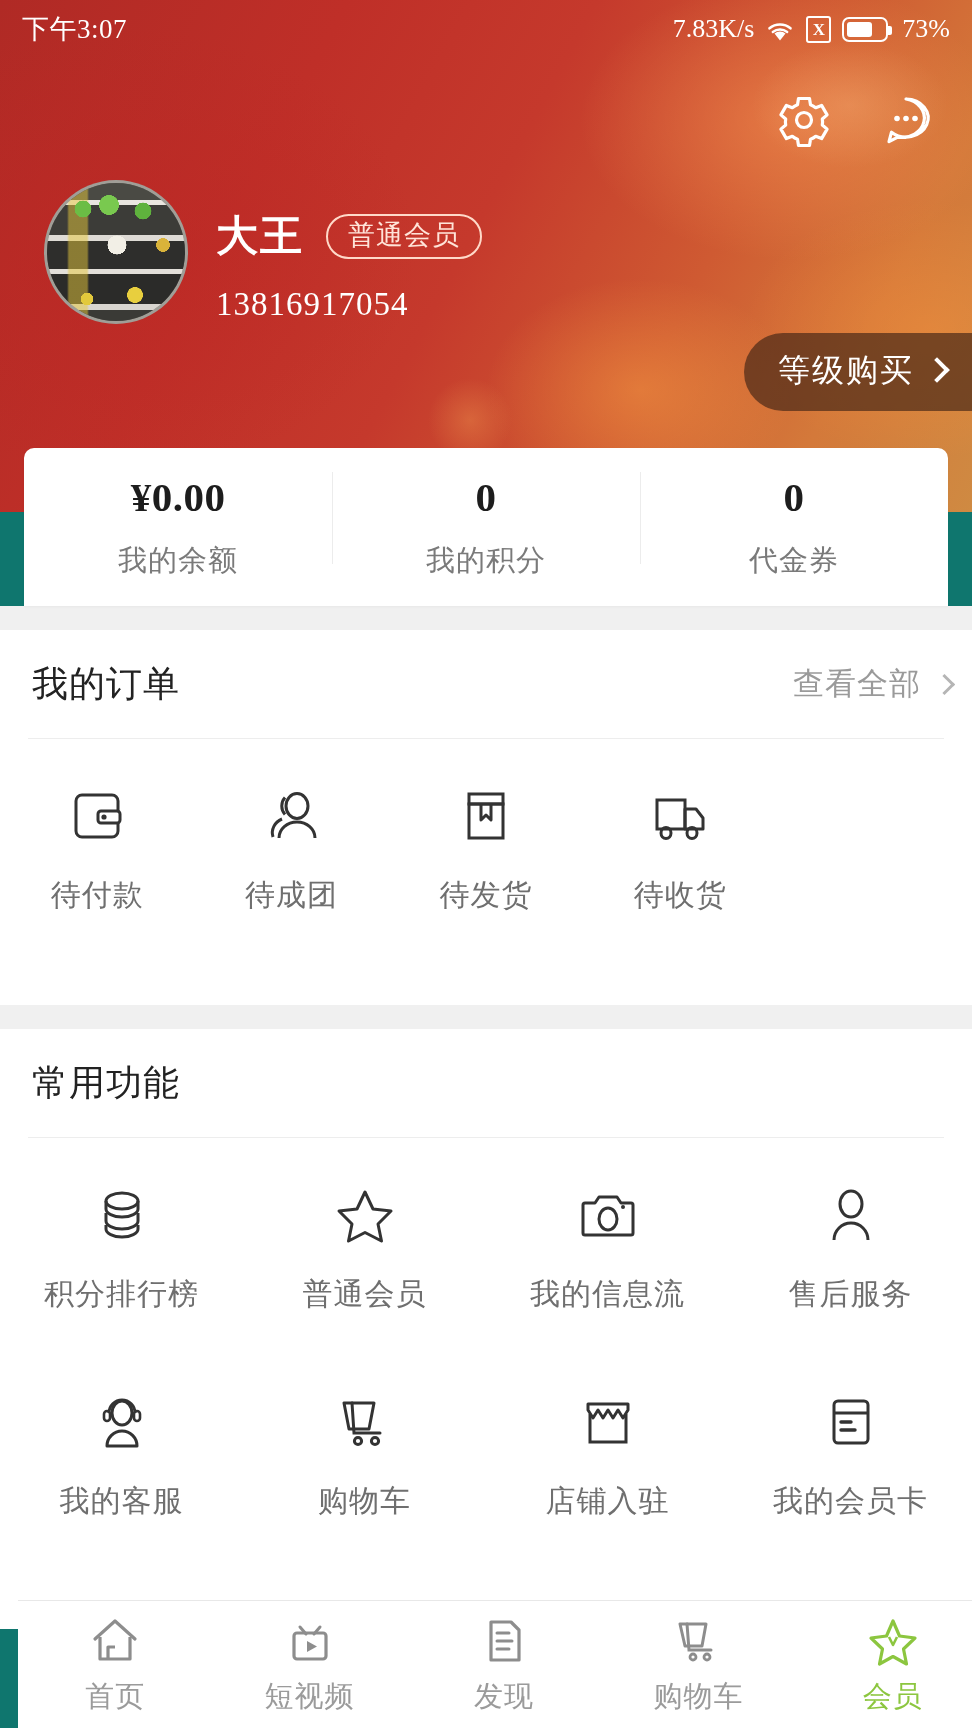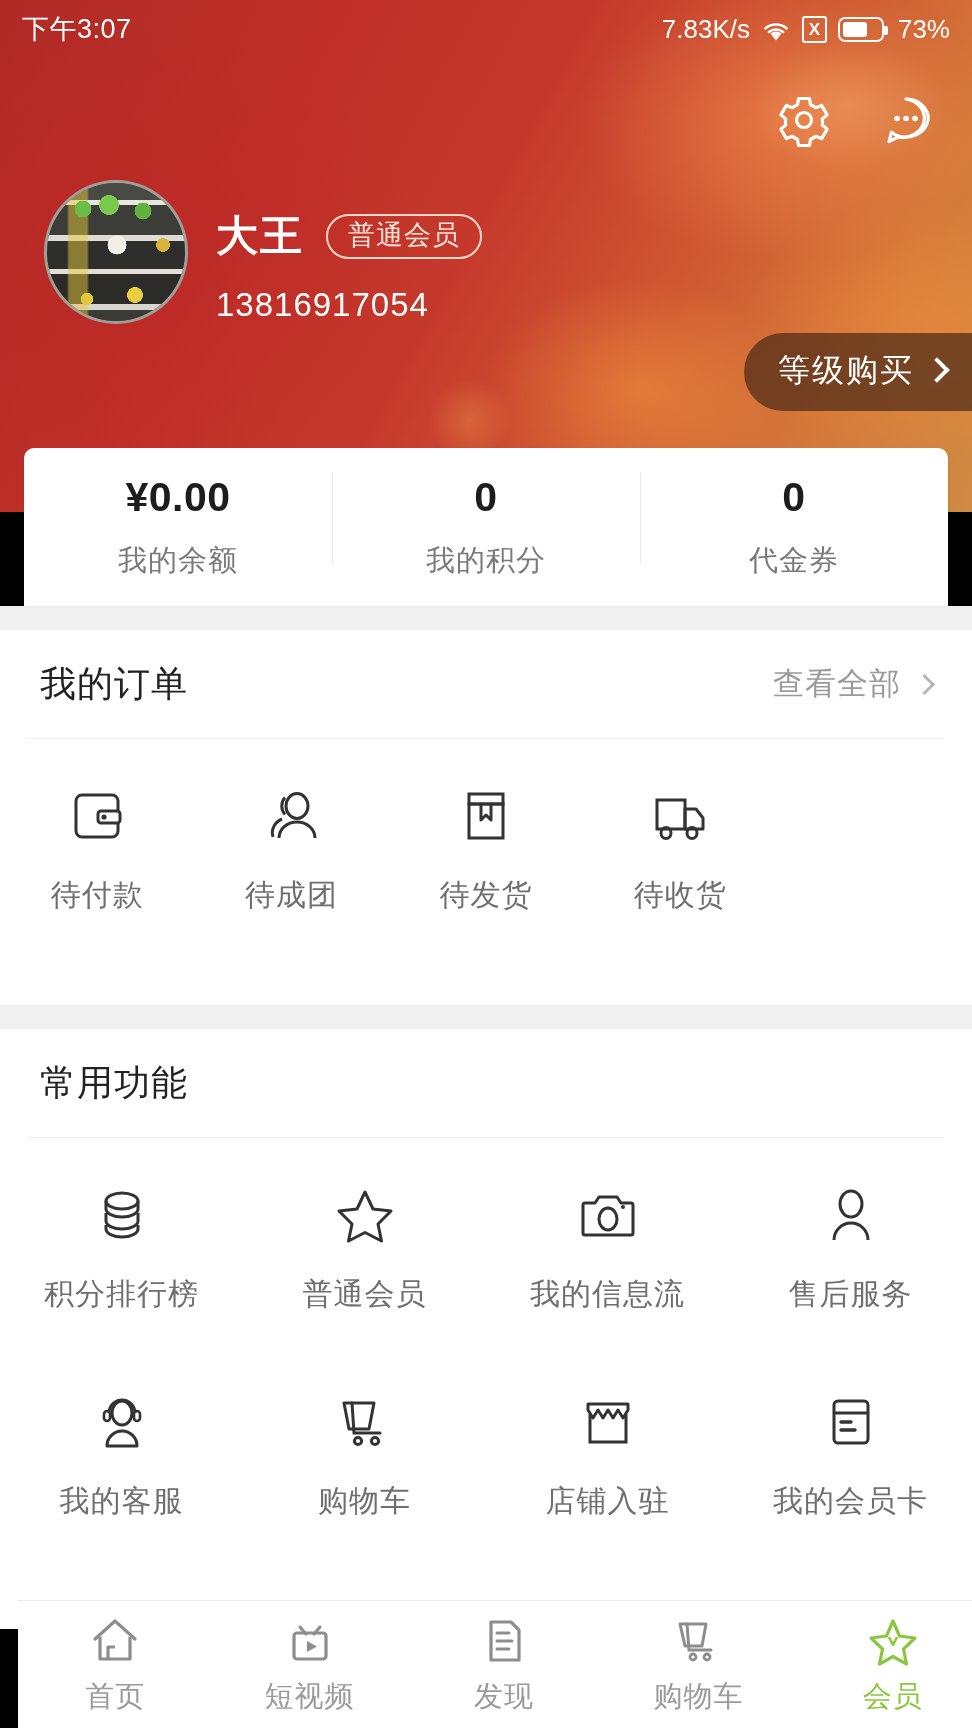--- a/index.html
+++ b/index.html
@@ -5,22 +5,23 @@
   * { box-sizing: border-box; margin: 0; padding: 0; }
   html, body {
     width: 972px; height: 1728px;
     font-family: "Liberation Sans", "DejaVu Sans", sans-serif;
     background: #f0f0f0;
     overflow: hidden;
   }
   .phone {
     position: relative;
     width: 972px; height: 1728px;
-    background: #000000;
+    background: #0f766e;
     overflow: hidden;
+    font-family: Liberation Serif, serif;
   }
 
   
   .hero {
     position: absolute; top: 0; left: 0;
     width: 972px; height: 512px;
     background:
       radial-gradient(ellipse 300px 200px at 790px 120px, rgba(255,160,90,0.45) 0%, rgba(255,160,90,0) 70%),
       radial-gradient(ellipse 220px 160px at 640px 390px, rgba(255,170,70,0.40) 0%, rgba(255,170,70,0) 70%),
       radial-gradient(ellipse 260px 180px at 930px 330px, rgba(255,150,60,0.35) 0%, rgba(255,150,60,0) 72%),
@@ -143,21 +144,21 @@
     width: 1px; height: 92px; background: #ececec;
   }
   .stat .v { font-size: 41px; font-weight: 700; color: #1d1d1d; letter-spacing: 0.5px; }
   .stat .l { font-size: 29px; color: #7a7a7a; margin-top: 20px; letter-spacing: 1px; }
 
   
   .gap { position: absolute; left: 0; width: 972px; background: #f0f0f0; z-index: 2; }
 
   
   .section { position: absolute; left: 0; width: 972px; background: #fff; z-index: 3; }
-  .sec-head { display: flex; align-items: center; padding: 0 40px; height: 108px; }
+  .sec-head { display: flex; align-items: center; padding: 0 20px; height: 108px; margin-left: 12px; }
   .sec-title { font-size: 36px; color: #222; letter-spacing: 1px; }
   .sec-more { margin-left: auto; display: flex; align-items: center; gap: 16px; }
   .sec-more span { font-size: 31px; color: #9a9a9a; letter-spacing: 1px; }
   .sec-more .chev { width: 15px; height: 15px; border-right: 3px solid #b5b5b5;
                     border-top: 3px solid #b5b5b5; transform: rotate(45deg); }
   .sec-divider { height: 1px; background: #ededed; margin: 0 28px; }
 
   .grid { display: flex; flex-wrap: wrap; }
   .grid5 .cell { width: 20%; }
   .grid4 .cell { width: 25%; }

